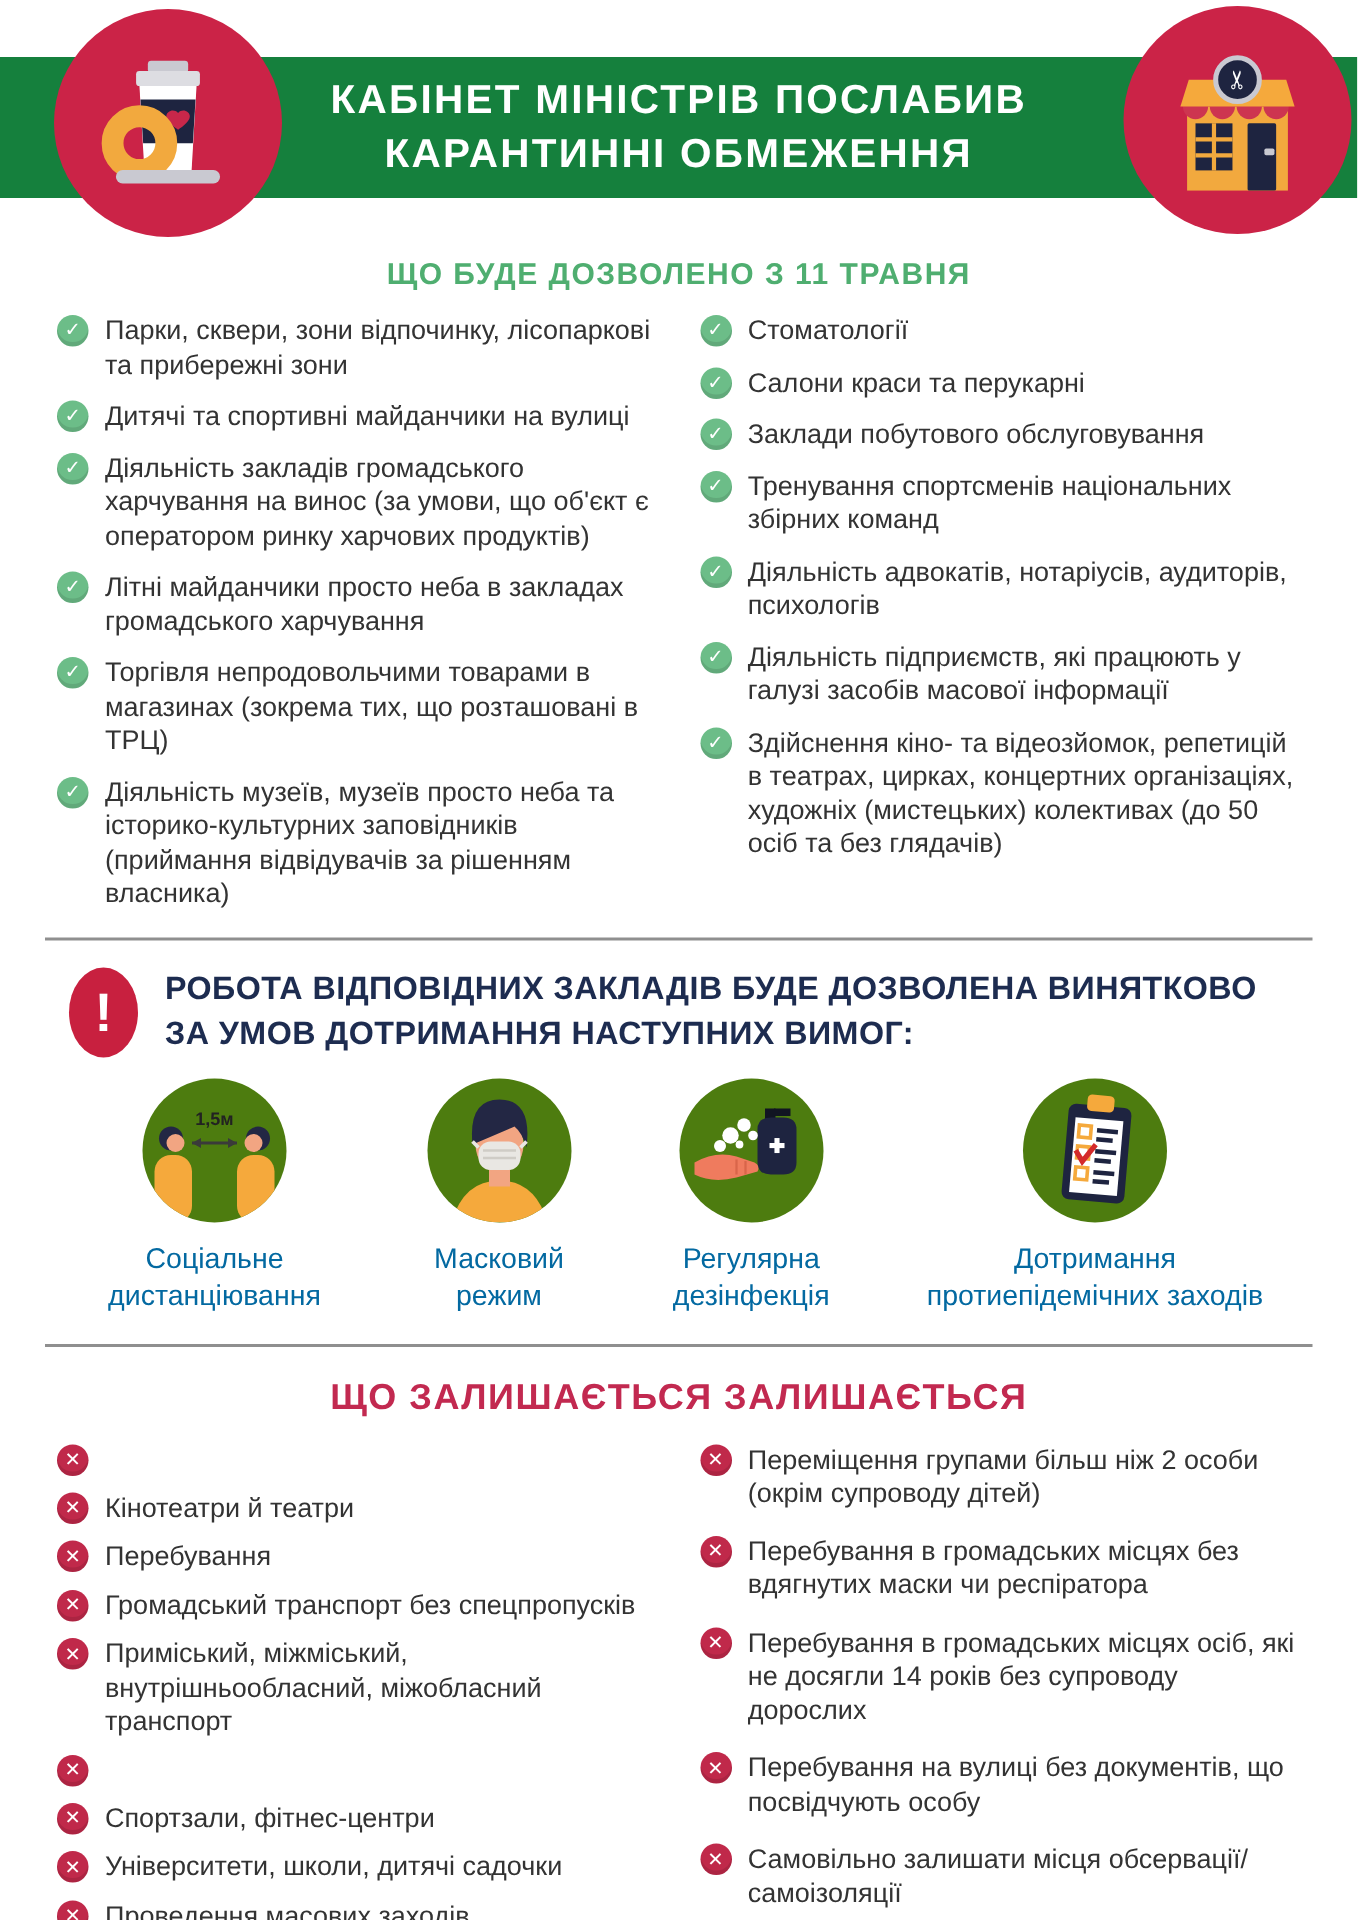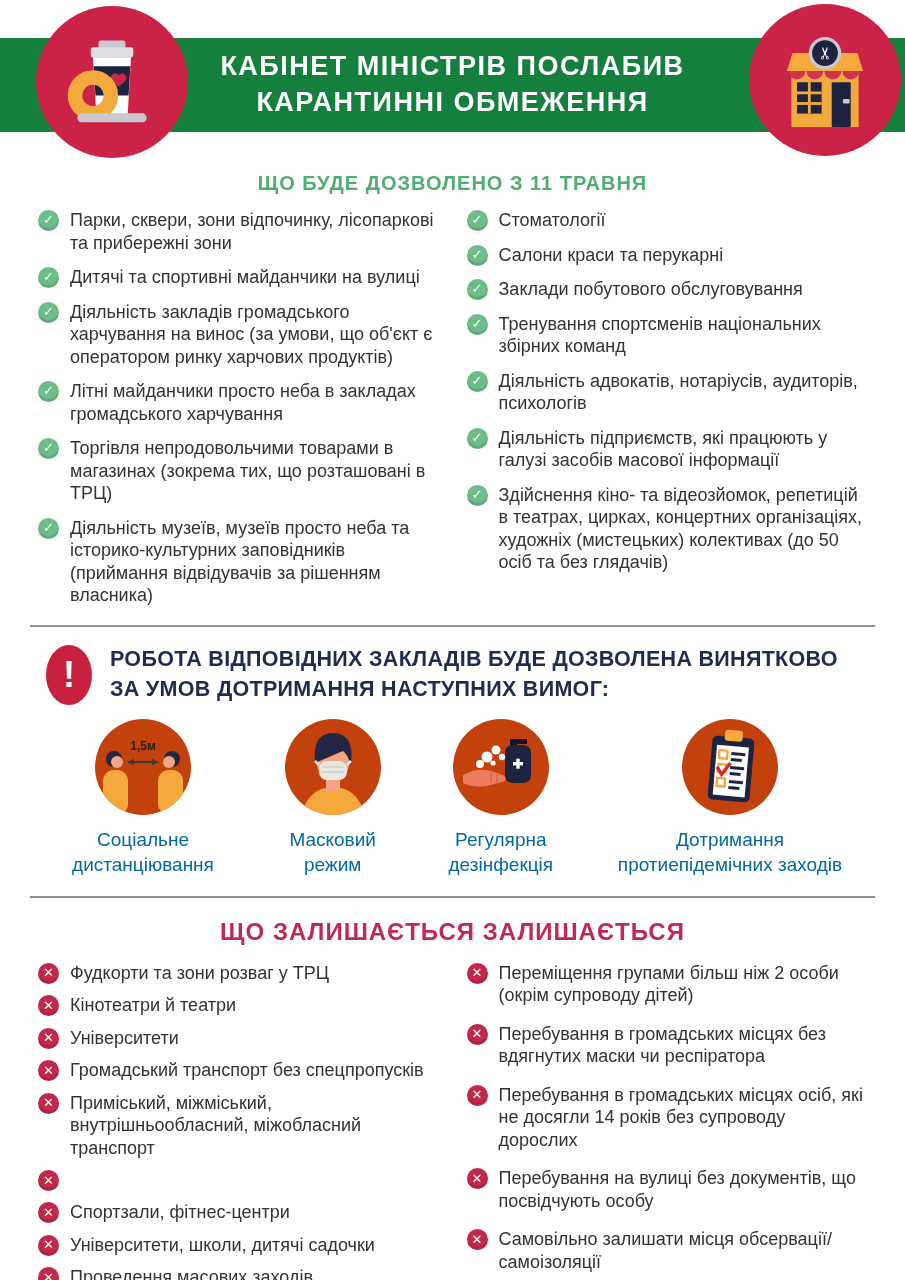--- a/index.html
+++ b/index.html
@@ -44,21 +44,21 @@
                color:#fff; font-size:36px; font-weight:bold;
                display:flex; align-items:center; justify-content:center; }
   .warning-text { color:#1d2c50; font-weight:bold; font-size:21.5px; line-height:1.35;
                   letter-spacing:0.3px; white-space:pre-line; }
 
   
   .req-row { display:flex; justify-content:space-between; padding:4px 34px 12px; }
   .req-item { text-align:center; }
   .req-item.w1 { width:218px; } .req-item.w2 { width:160px; }
   .req-item.w3 { width:175px; } .req-item.w4 { width:282px; }
-  .req-circle { width:96px; height:96px; border-radius:50%; background:#c2410c; margin:0 auto 12px;
+  .req-circle { width:96px; height:96px; border-radius:50%; background:#4d7c0f; margin:0 auto 12px;
                 overflow:hidden; }
   .req-circle svg { width:96px; height:96px; display:block; }
   .req-label { font-size:19px; color:#0369a1; line-height:1.35; white-space:pre-line; }
 </style>
 </head>
 <body>
 
 <div class="page">
 
   <div class="header">
@@ -255,29 +255,28 @@
   </div>
 
   <div class="section-divider"></div>
 
   <div class="red-heading">ЩО ЗАЛИШАЄТЬСЯ ЗАЛИШАЄТЬСЯ</div>
 
   <div class="columns forbid">
     <div class="col">
       <div class="item">
           <span class="mark no">✕</span>
-          <span>Фудкорти та зони розваг у ТРЦ</span>
         </div>
       <div class="item">
           <span class="mark no">✕</span>
           <span>Кінотеатри й театри</span>
         </div>
       <div class="item">
           <span class="mark no">✕</span>
-          <span>Університети</span>
+          <span>Перебування</span>
         </div>
       <div class="item">
           <span class="mark no">✕</span>
           <span>Громадський транспорт без спецпропусків</span>
         </div>
       <div class="item">
           <span class="mark no">✕</span>
           <span>Приміський, міжміський, внутрішньообласний, міжобласний транспорт</span>
         </div>
       <div class="item">

